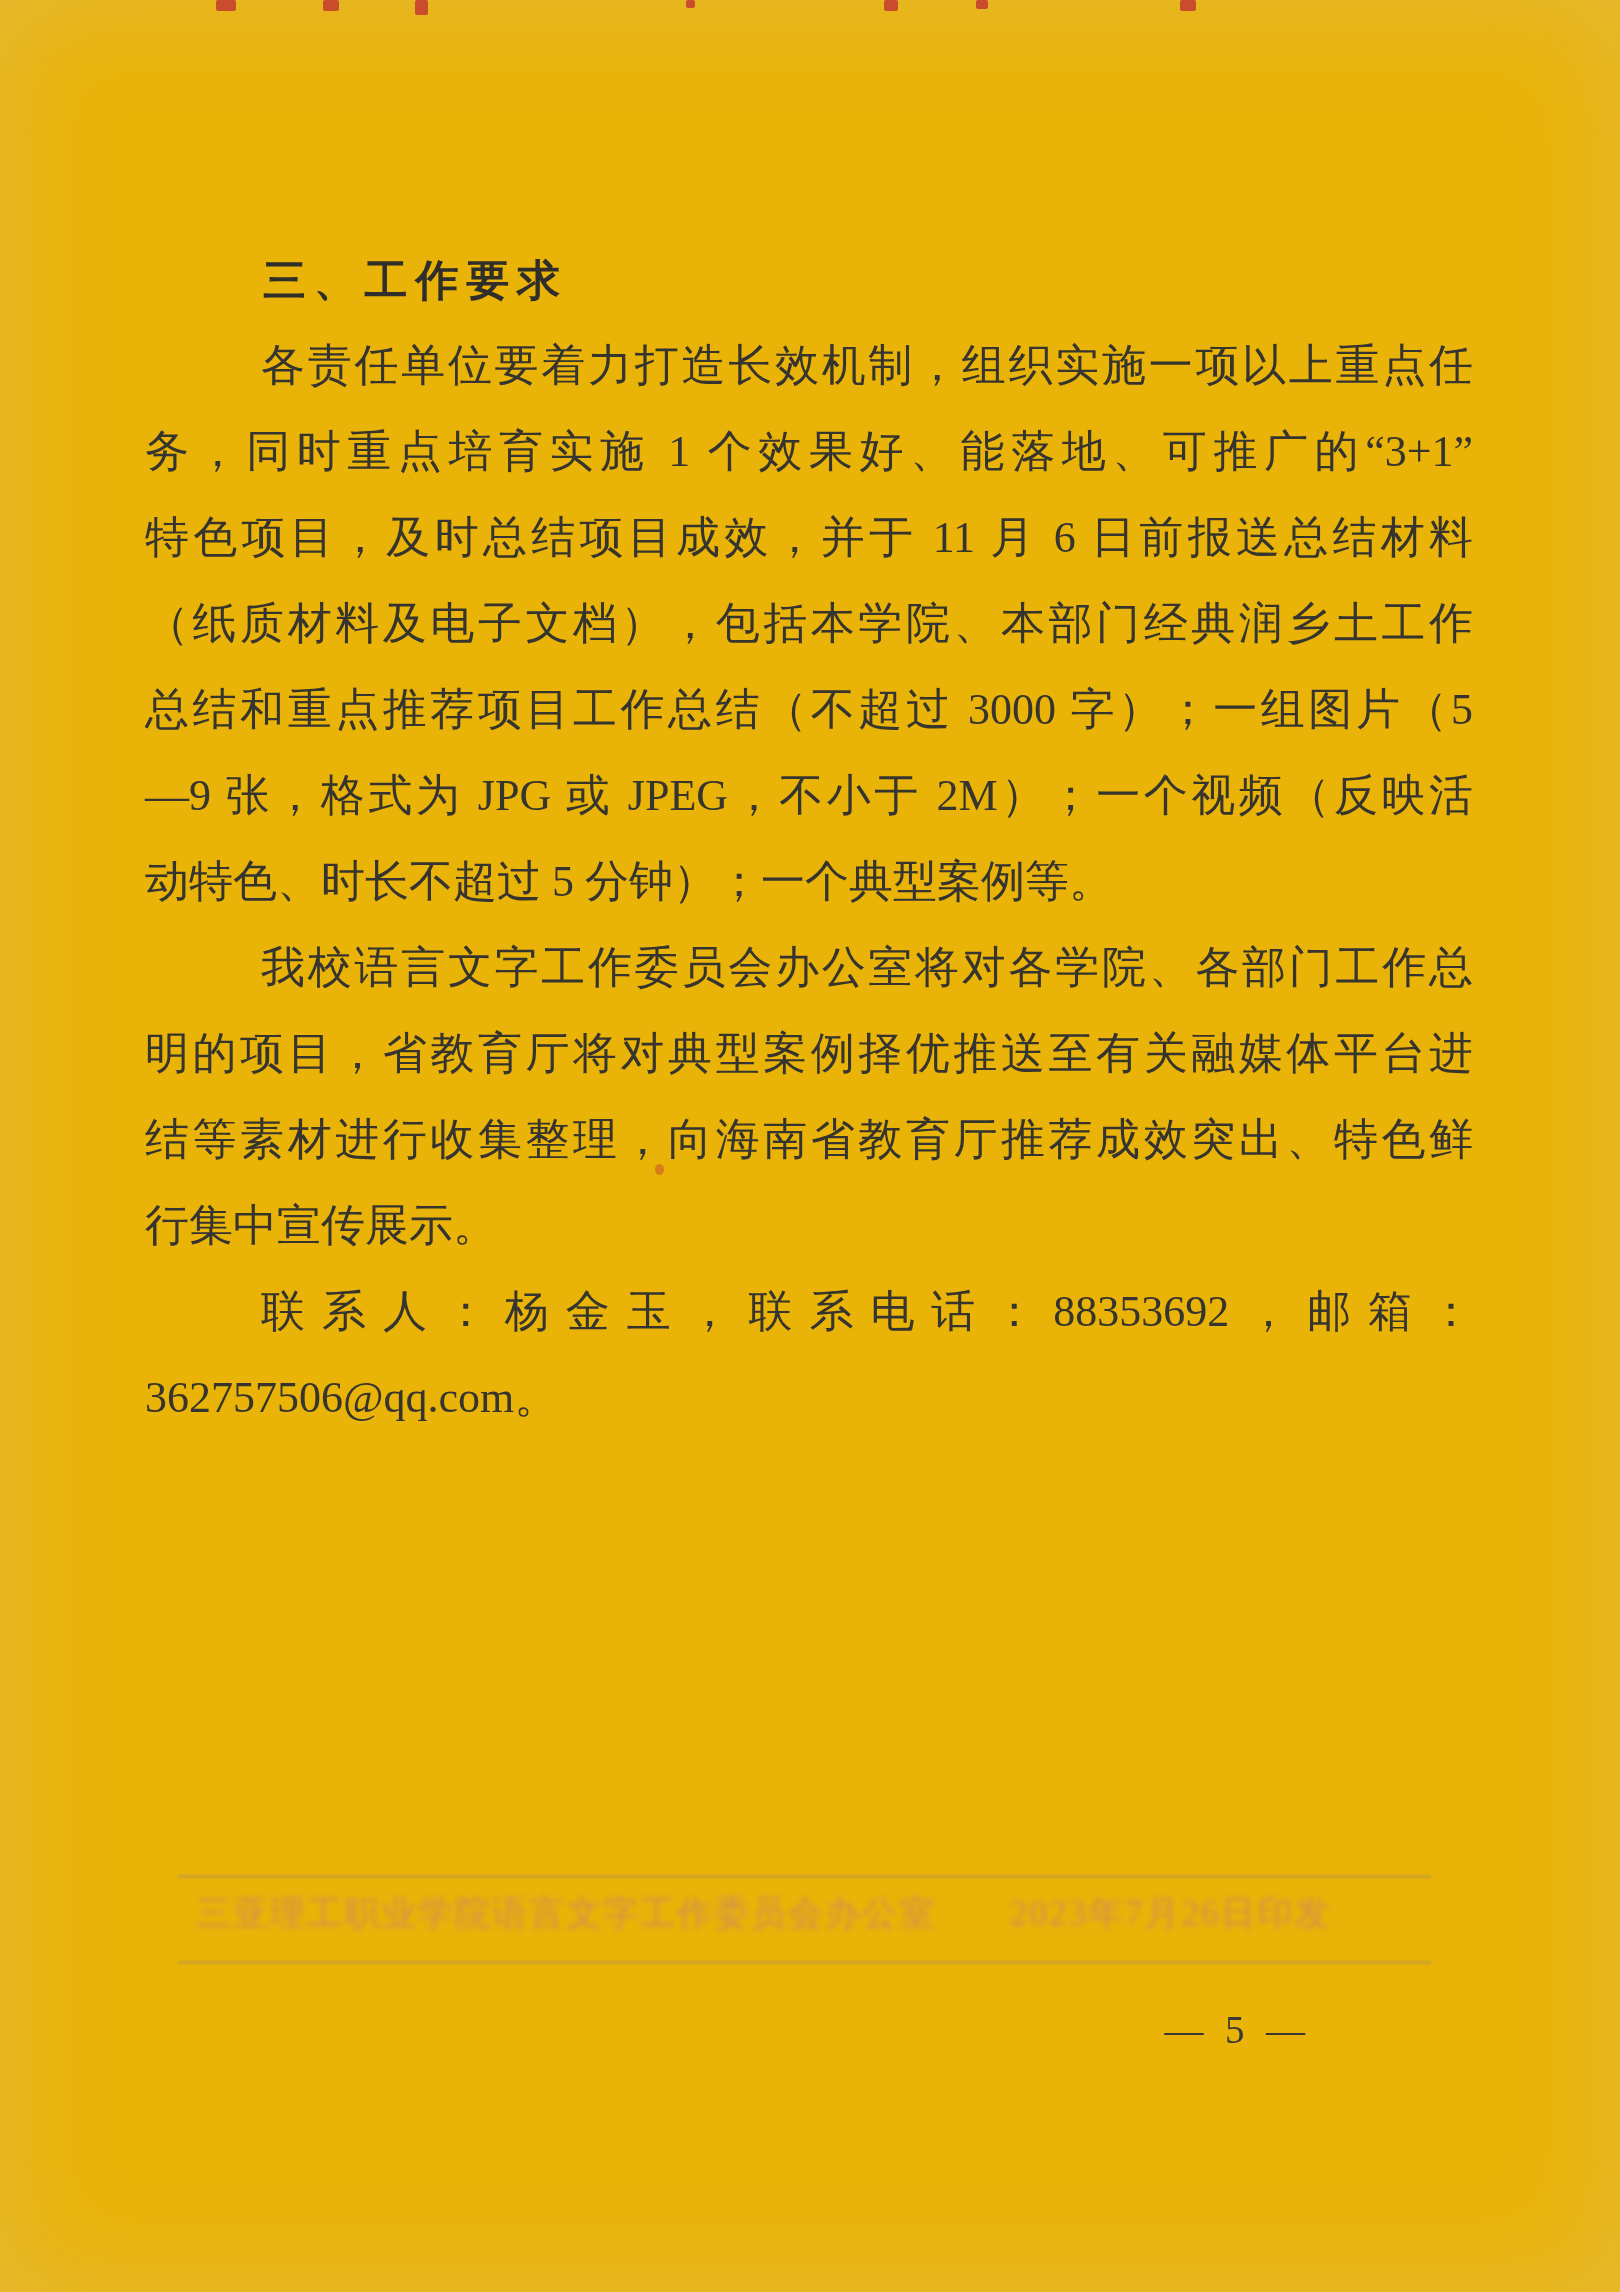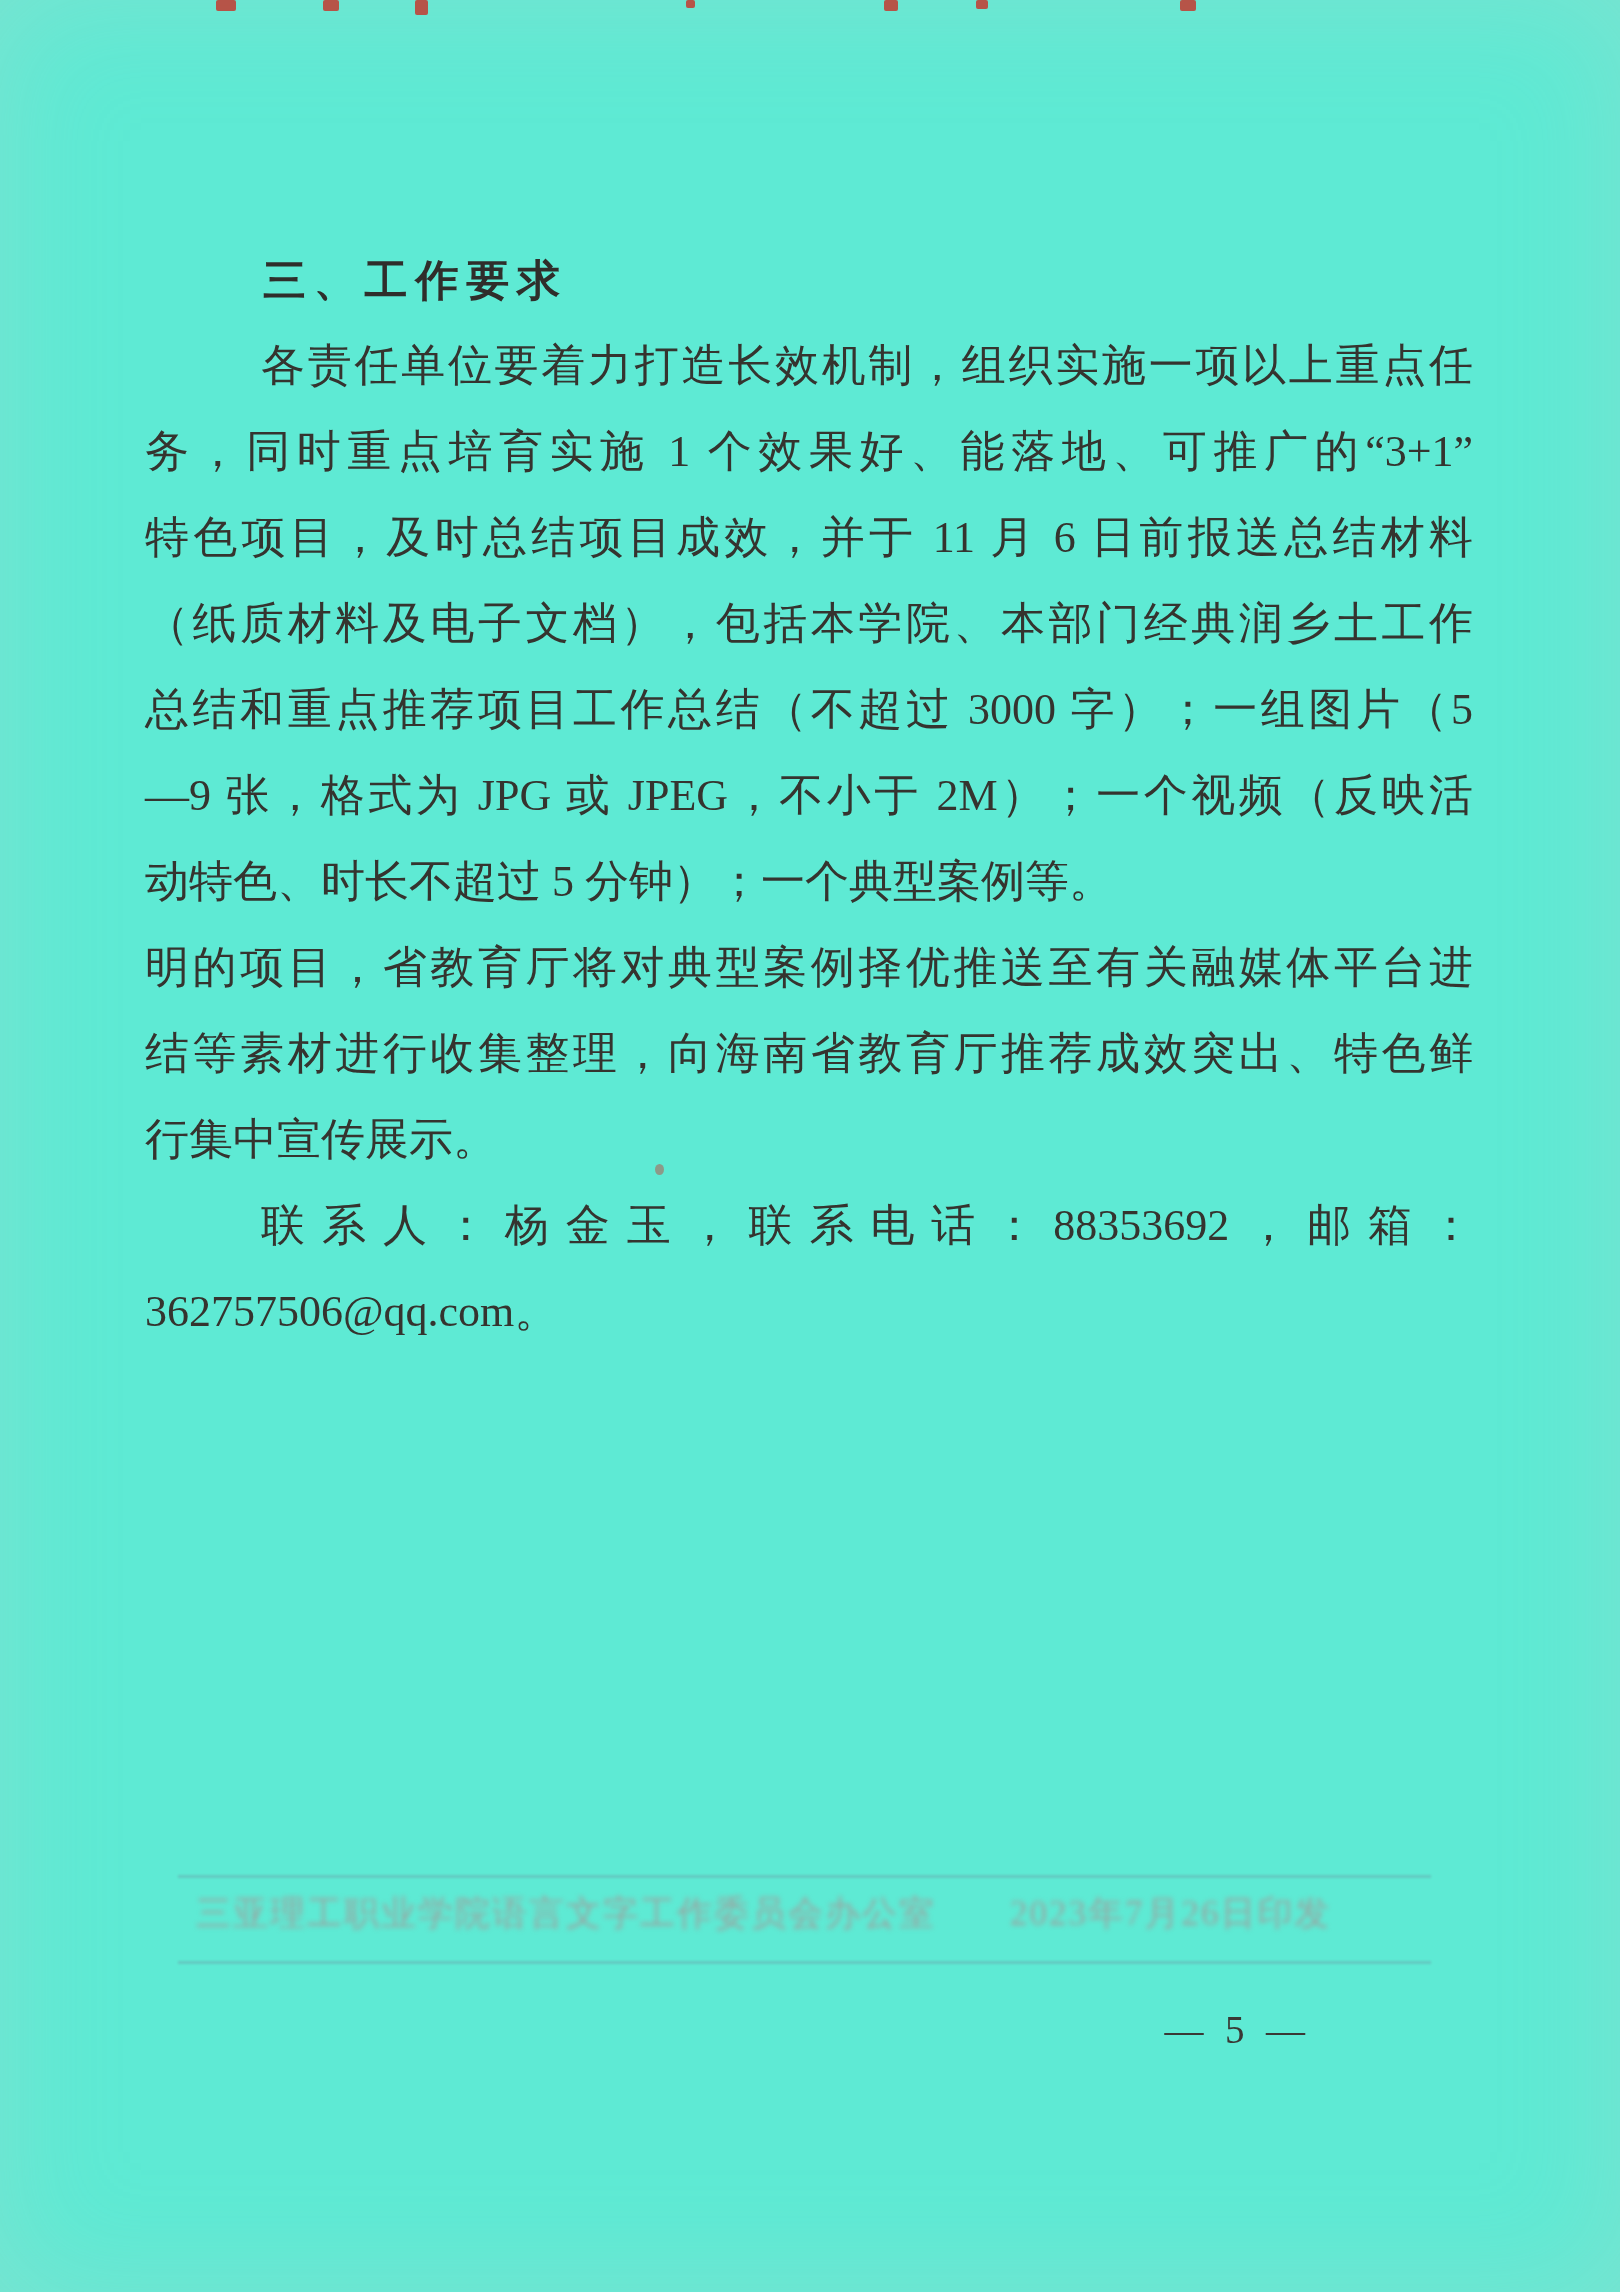--- a/index.html
+++ b/index.html
@@ -1,20 +1,20 @@
 <!DOCTYPE html>
 <html><head>
 <meta charset="utf-8">
 <style>
   html,body { margin:0; padding:0; background:#e8e8e6; }
   .page {
     position: relative;
     width: 1620px;
     height: 2293px;
-    background: #5eead4;
+    background: #eab308;
     overflow: hidden;
     font-family: "Liberation Serif", "DejaVu Serif", serif;
     box-shadow: inset 0 0 118px rgba(210,208,200,0.25);
   }
   
   .text-column {
     position: absolute;
     left: 145px;
     top: 237px;
     width: 1328px;
@@ -105,20 +105,21 @@
   <div class="text-column">
     <h2 class="heading">三、工作要求</h2>
     <div id="doc-lines">
         <div class="line just indent">各责任单位要着力打造长效机制，组织实施一项以上重点任</div>
         <div class="line just">务，同时重点培育实施 1 个效果好、能落地、可推广的“3+1”</div>
         <div class="line just">特色项目，及时总结项目成效，并于 11 月 6 日前报送总结材料</div>
         <div class="line just">（纸质材料及电子文档），包括本学院、本部门经典润乡土工作</div>
         <div class="line just">总结和重点推荐项目工作总结（不超过 3000 字）；一组图片（5</div>
         <div class="line just">—9 张，格式为 JPG 或 JPEG，不小于 2M）；一个视频（反映活</div>
         <div class="line">动特色、时长不超过 5 分钟）；一个典型案例等。</div>
+        <div class="line just indent">我校语言文字工作委员会办公室将对各学院、各部门工作总</div>
         <div class="line just">明的项目，省教育厅将对典型案例择优推送至有关融媒体平台进</div>
         <div class="line just">结等素材进行收集整理，向海南省教育厅推荐成效突出、特色鲜</div>
         <div class="line">行集中宣传展示。</div>
         <div class="line just indent">联系人：杨金玉，联系电话：88353692，邮箱：</div>
         <div class="line">362757506@qq.com。</div>
       </div>
   </div>
 
   <div class="bleed-rule top"></div>
   <div class="bleed-text">三亚理工职业学院语言文字工作委员会办公室　　2023年7月26日印发</div>

